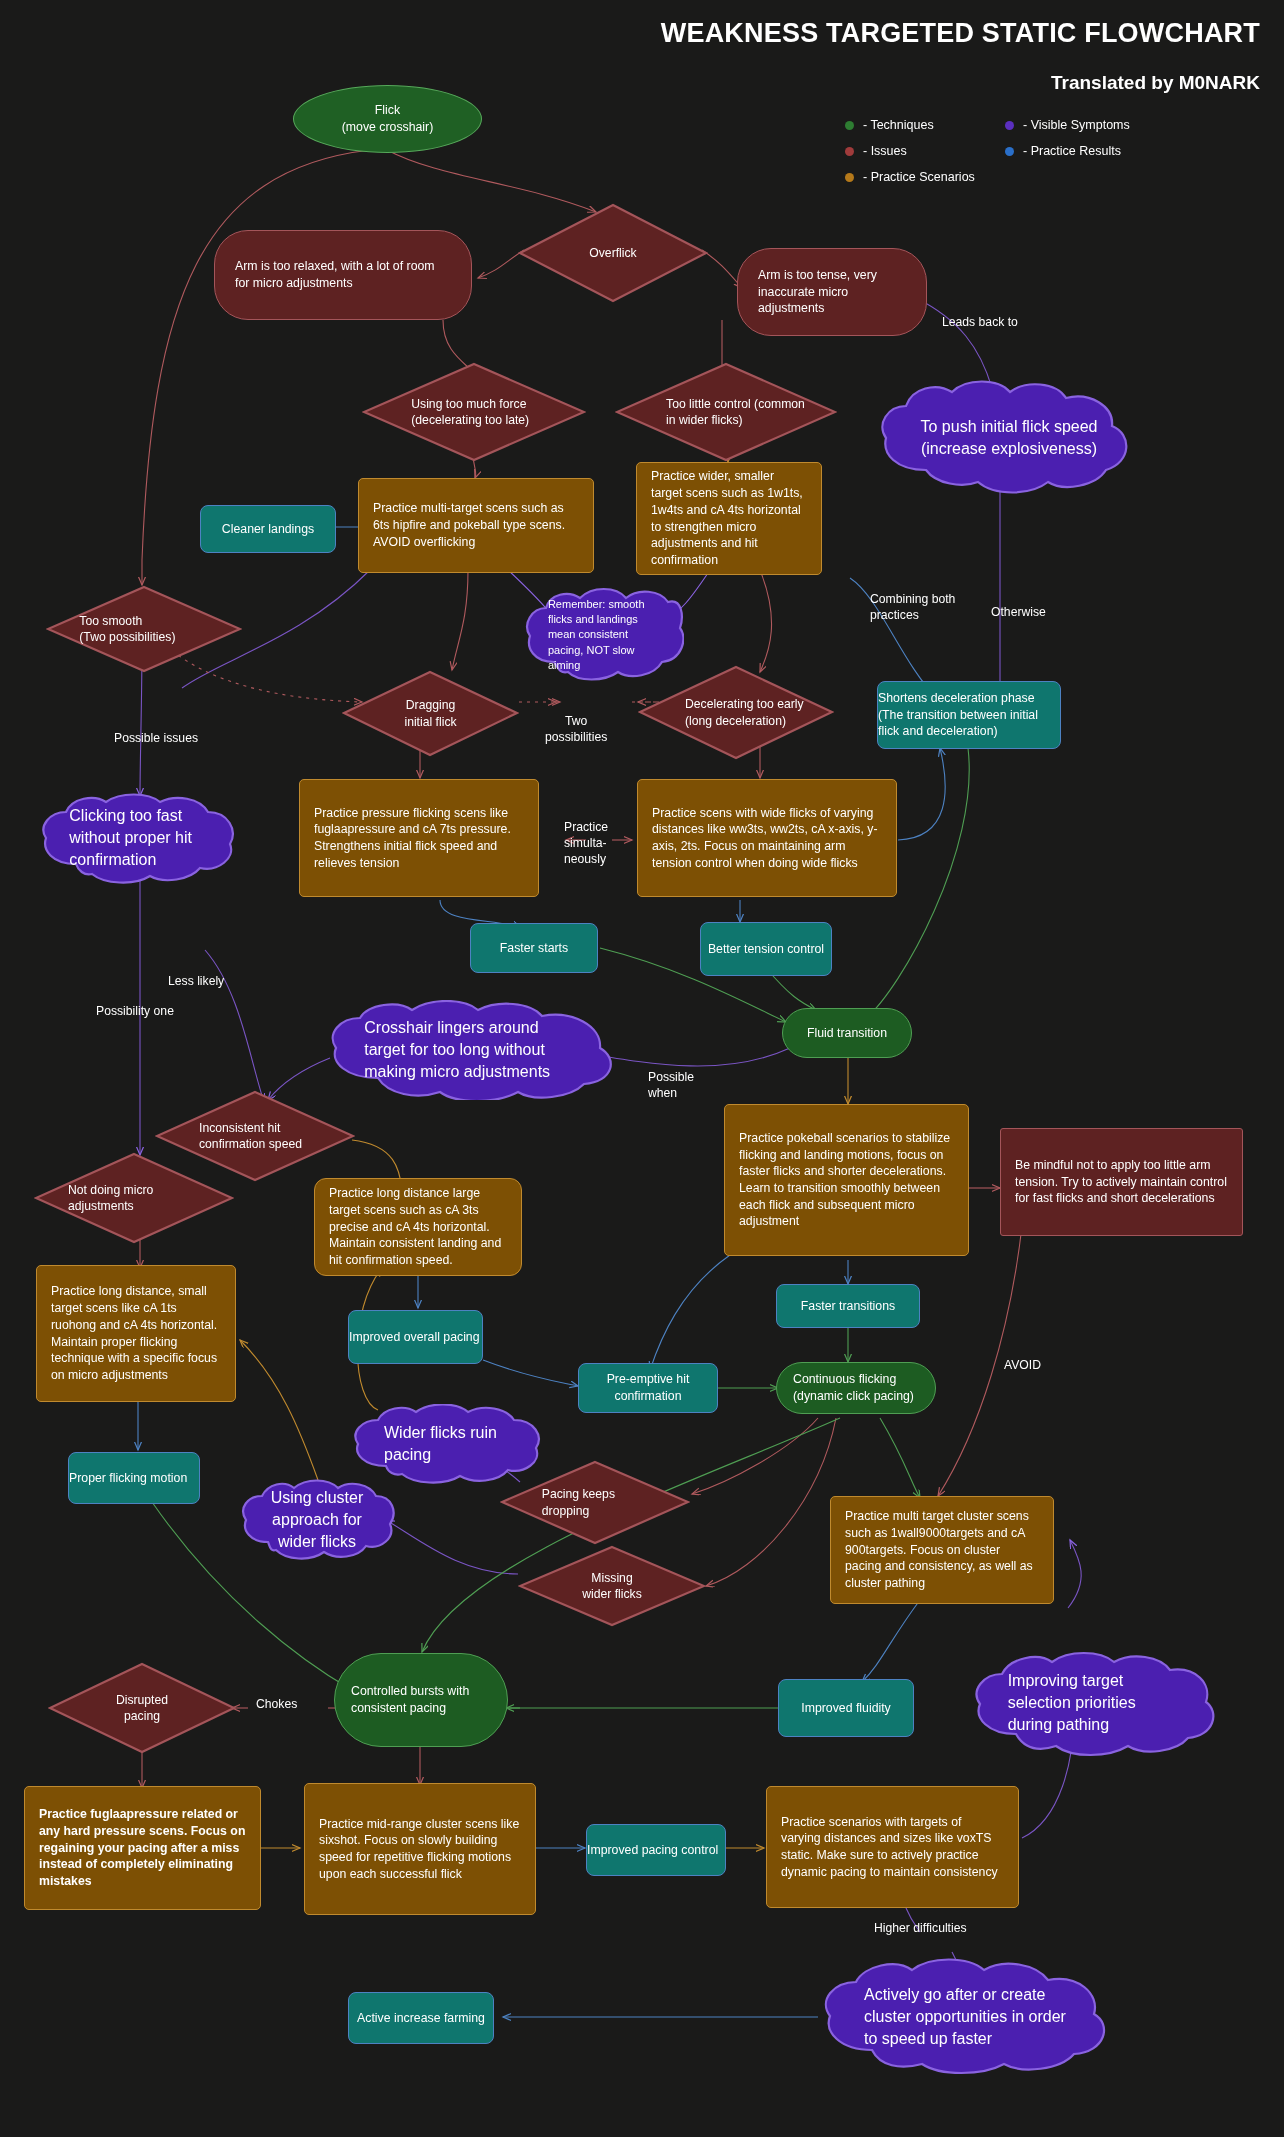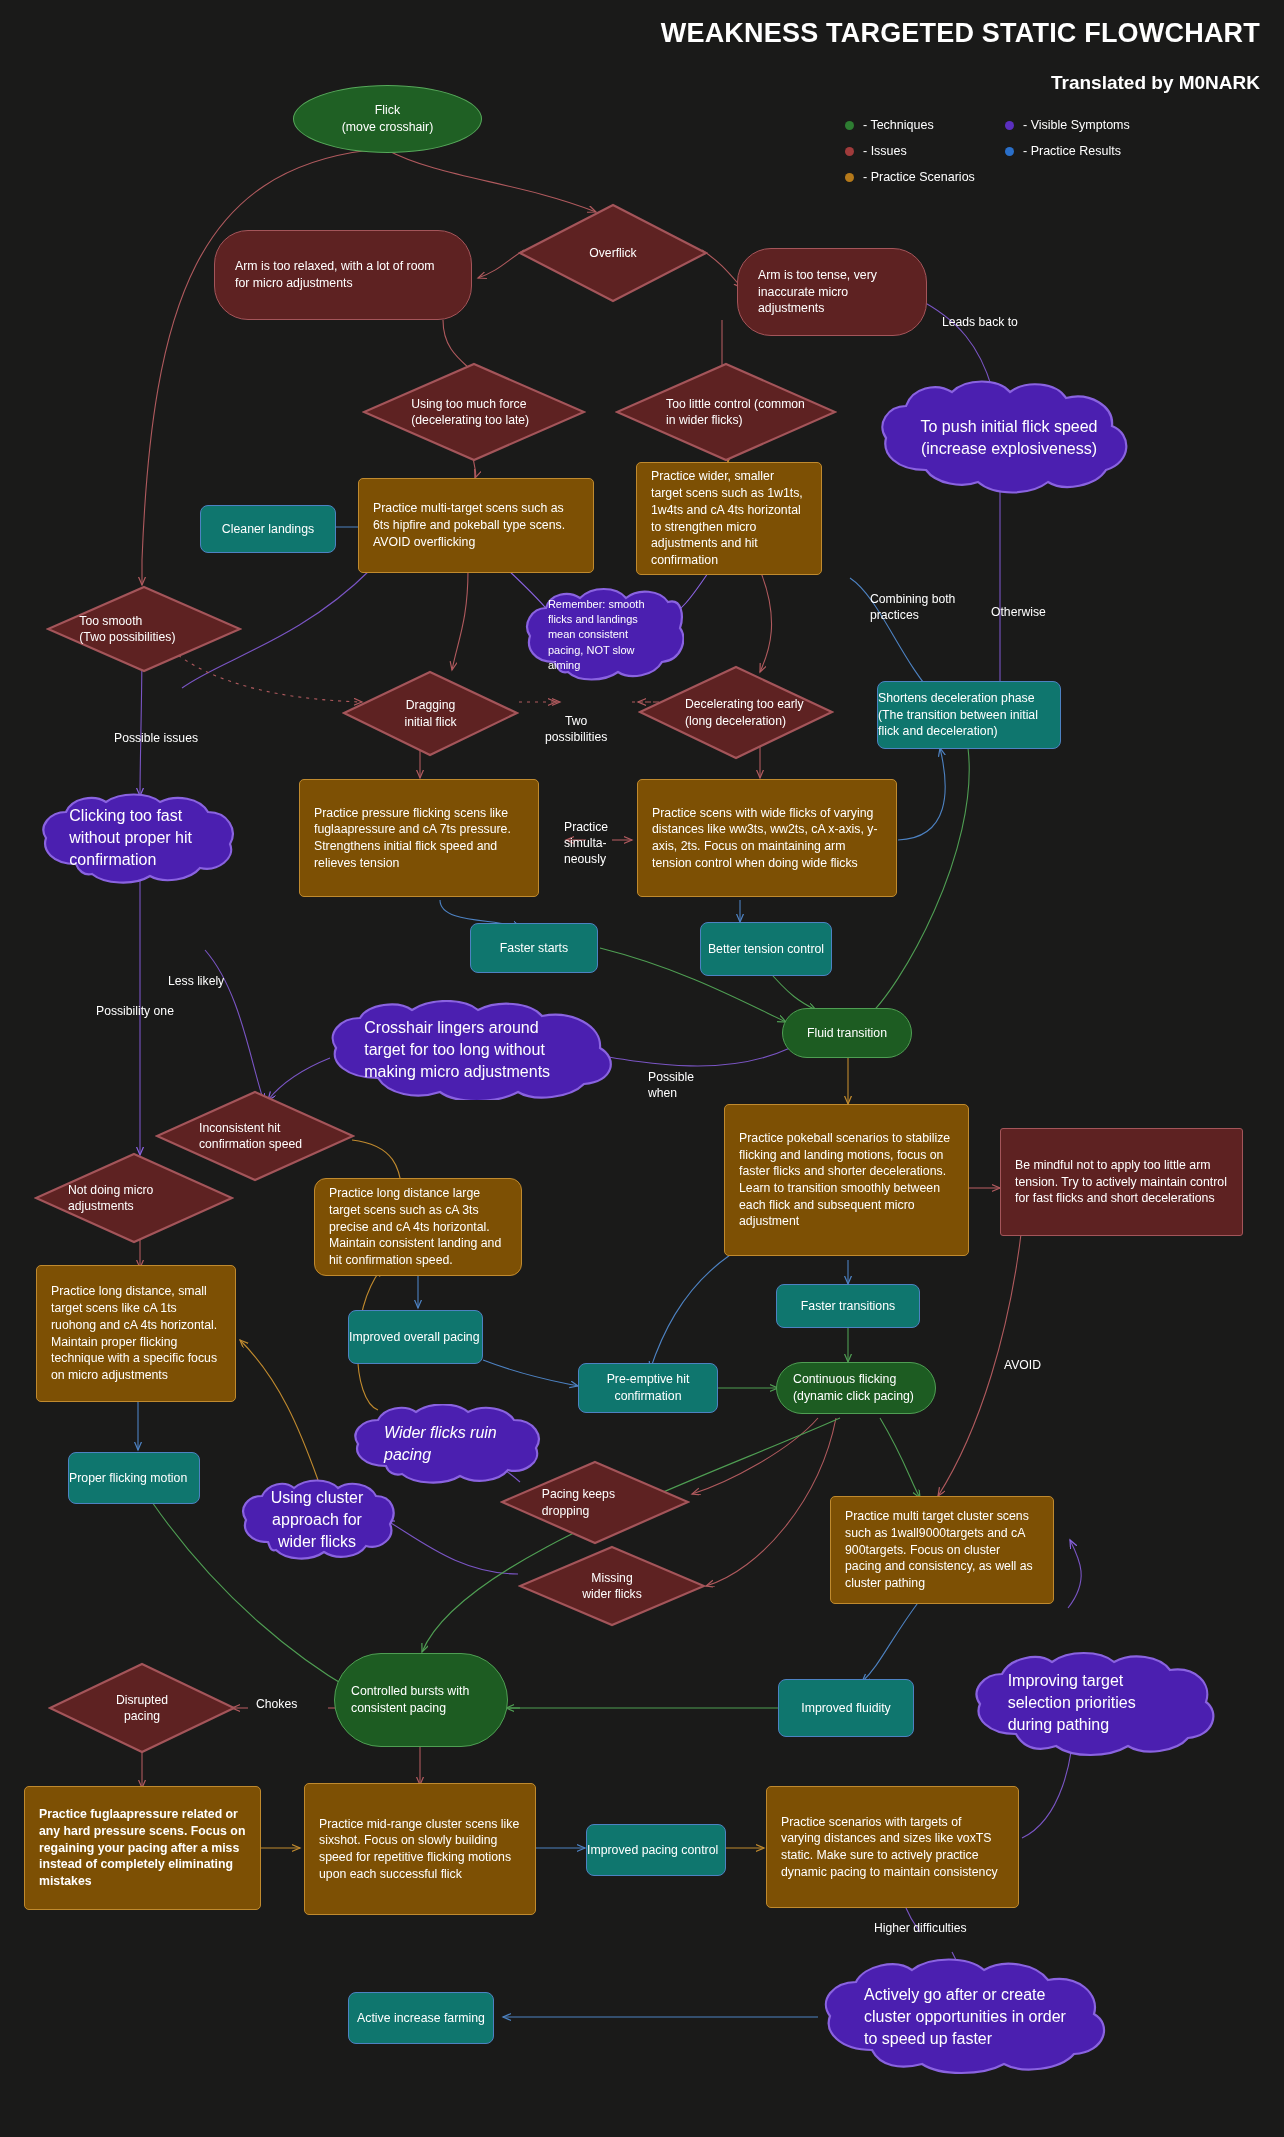--- a/index.html
+++ b/index.html
@@ -585,21 +585,21 @@
   </div>
 
   <div class="node n-term" style="left:776px; top:1362px; width:160px; height:52px;">
     <div class="txt" style="text-align:left">Continuous flicking (dynamic click pacing)</div>
   </div>
 
   <div class="node n-result left" style="left:68px; top:1452px; width:132px; height:52px;">
     <div class="txt">Proper flicking motion</div>
   </div>
 
-  <div class="node n-cloud" style="left:348px; top:1404px; width:200px; height:80px;font-style:italic;">
+  <div class="node n-cloud" style="left:348px; top:1404px; width:200px; height:80px;">
     <div class="cloud-shape">
       <svg viewBox="0 0 200 80" preserveAspectRatio="none">
         <path d="M38,62 C16,62 6,50 10,40 C2,28 14,16 30,16 C36,4 56,0 68,8 C82,-2 108,-2 120,8 C136,0 158,4 166,16 C186,16 196,32 188,44 C194,58 176,70 160,66 C150,78 126,80 112,72 C96,82 66,80 54,70 C46,72 40,68 38,62 Z" fill="#4b1fb0" stroke="#8a63e0" stroke-width="2.2"></path>
       </svg>
     </div>
     <div class="cloud-label lleft" style="padding:0 18%">Wider flicks ruin pacing</div>
   </div>
 
   <div class="node n-cloud" style="left:238px; top:1478px; width:158px; height:84px;">
     <div class="cloud-shape">

